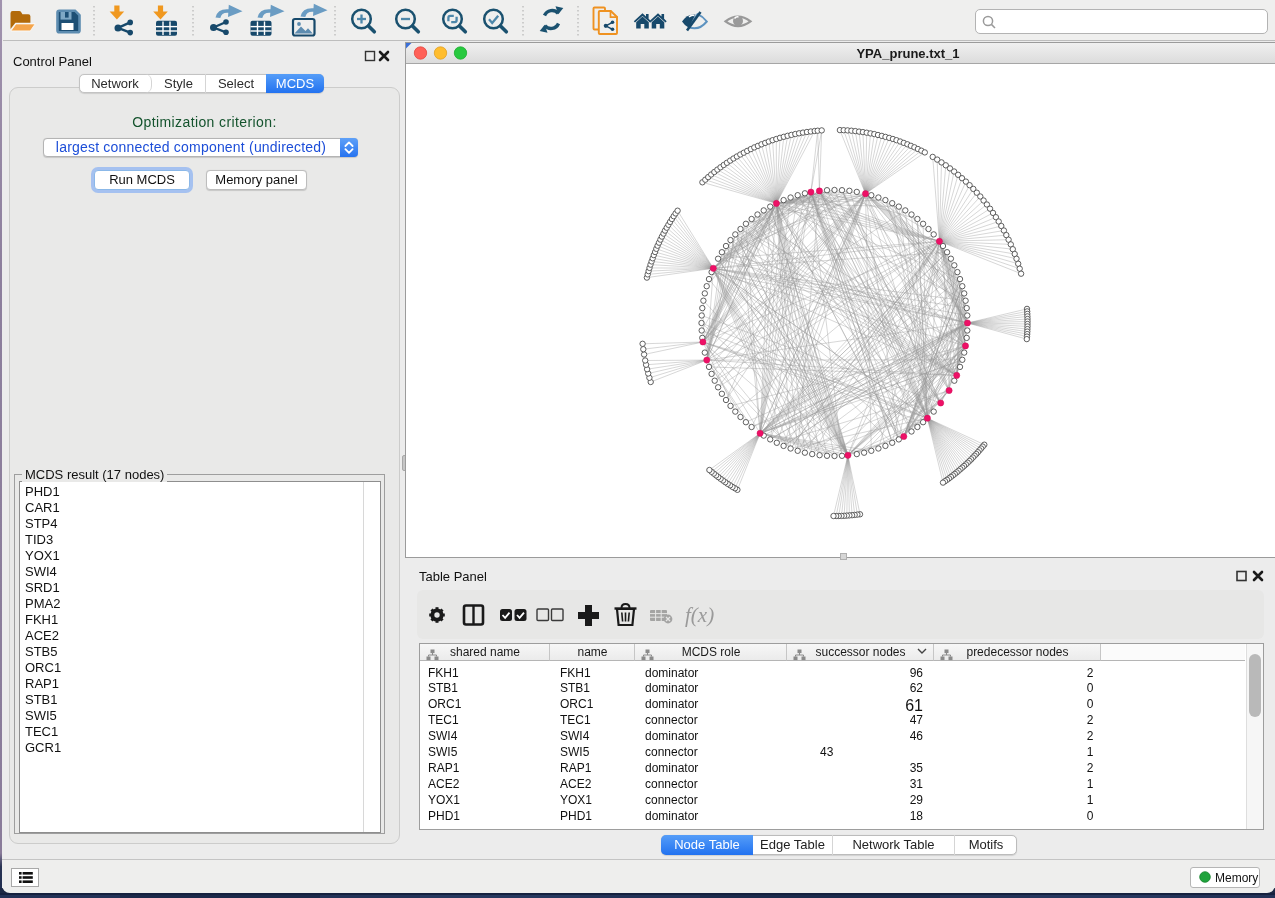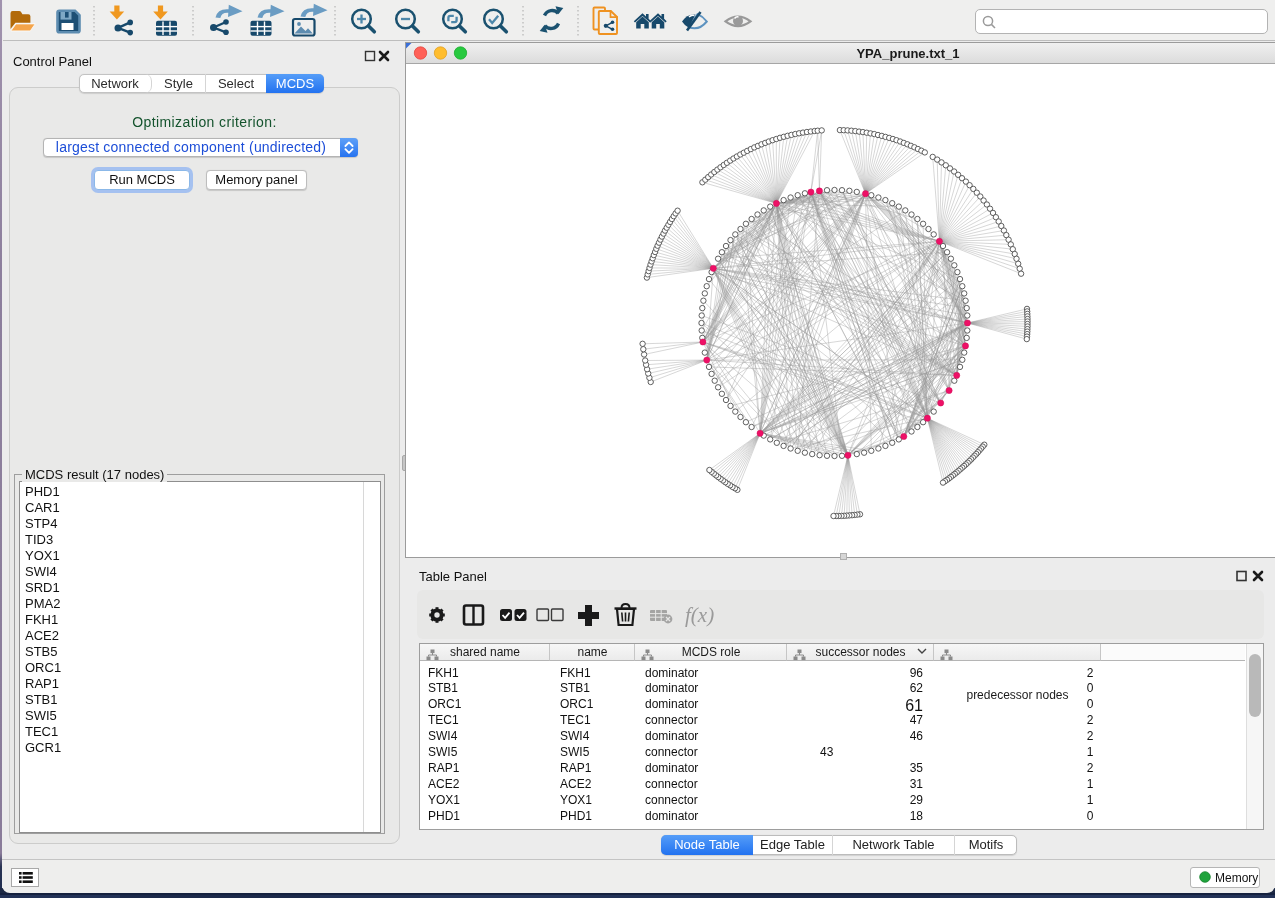--- a/index.html
+++ b/index.html
@@ -1138,21 +1138,21 @@
     </svg></div>
 <div class="abs" style="left:787px;top:644px;width:147px;height:17px;background:linear-gradient(180deg,#f7f7f7,#ebebeb);border-right:1px solid #c6c6c6;border-bottom:1px solid #b5b5b5;"></div>
 <div class="abs" style="left:787px;top:645px;width:147px;text-align:center;font-size:12px;color:#1a1a1a;">successor nodes</div>
 <div class="abs" style="left:793px;top:644.5px;"><svg width="13" height="12" style="vertical-align:-2px;">
       <rect x="4.5" y="0.5" width="4" height="3.6" fill="#8a8a8a"></rect>
       <rect x="0.5" y="7.5" width="4" height="3.6" fill="#8a8a8a"></rect>
       <rect x="8.5" y="7.5" width="4" height="3.6" fill="#8a8a8a"></rect>
       <path d="M6.5 4 v2 M2.5 7.5 v-1.5 h8 v1.5" stroke="#8a8a8a" fill="none"></path>
     </svg></div>
 <div class="abs" style="left:934px;top:644px;width:167px;height:17px;background:linear-gradient(180deg,#f7f7f7,#ebebeb);border-right:1px solid #c6c6c6;border-bottom:1px solid #b5b5b5;"></div>
-<div class="abs" style="left:934px;top:645px;width:167px;text-align:center;font-size:12px;color:#1a1a1a;margin-top:43px;">predecessor nodes</div>
+<div class="abs" style="left:934px;top:645px;width:167px;text-align:center;font-size:12px;color:#1a1a1a;">predecessor nodes</div>
 <div class="abs" style="left:940px;top:644.5px;"><svg width="13" height="12" style="vertical-align:-2px;">
       <rect x="4.5" y="0.5" width="4" height="3.6" fill="#8a8a8a"></rect>
       <rect x="0.5" y="7.5" width="4" height="3.6" fill="#8a8a8a"></rect>
       <rect x="8.5" y="7.5" width="4" height="3.6" fill="#8a8a8a"></rect>
       <path d="M6.5 4 v2 M2.5 7.5 v-1.5 h8 v1.5" stroke="#8a8a8a" fill="none"></path>
     </svg></div>
 <svg class="abs" style="left:917px;top:647px;" width="10" height="8">
     <path d="M1 2 l4 4 l4 -4" stroke="#444" stroke-width="1.4" fill="none"></path>
   </svg>
 <div class="abs" style="left:1101px;top:644px;width:144px;height:17px;background:#fbfbfb;border-bottom:1px solid #b5b5b5;"></div>

